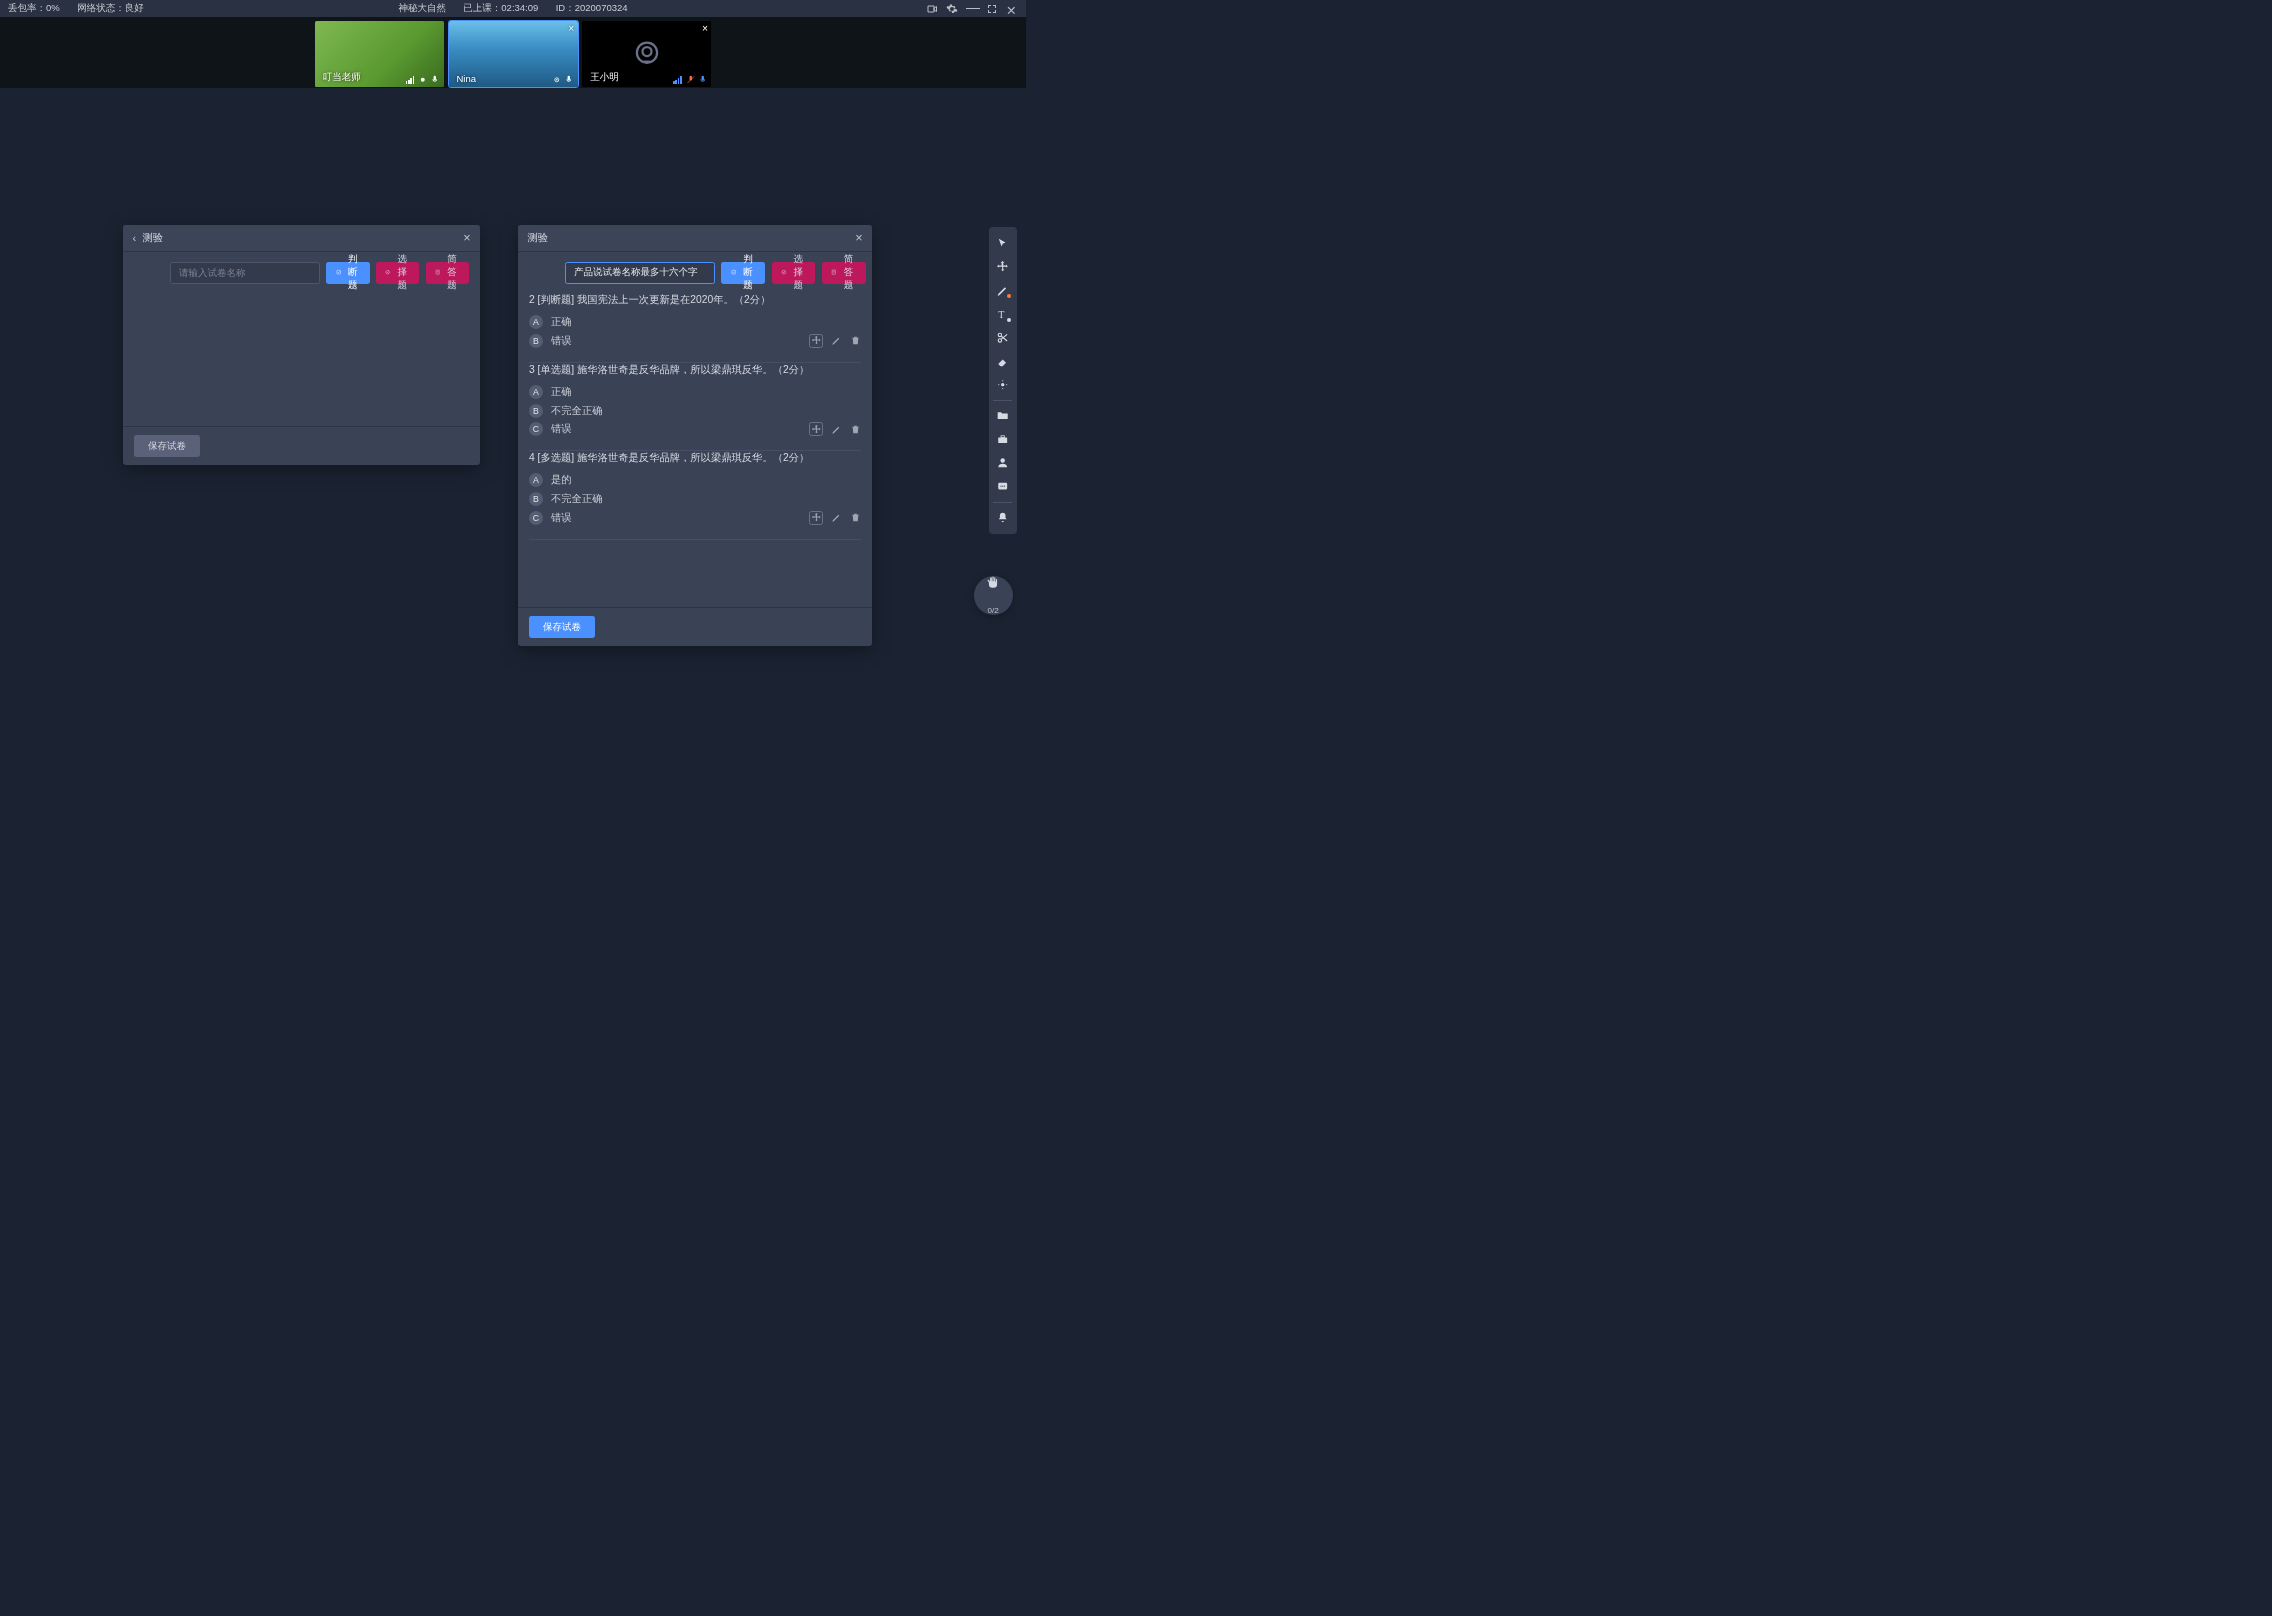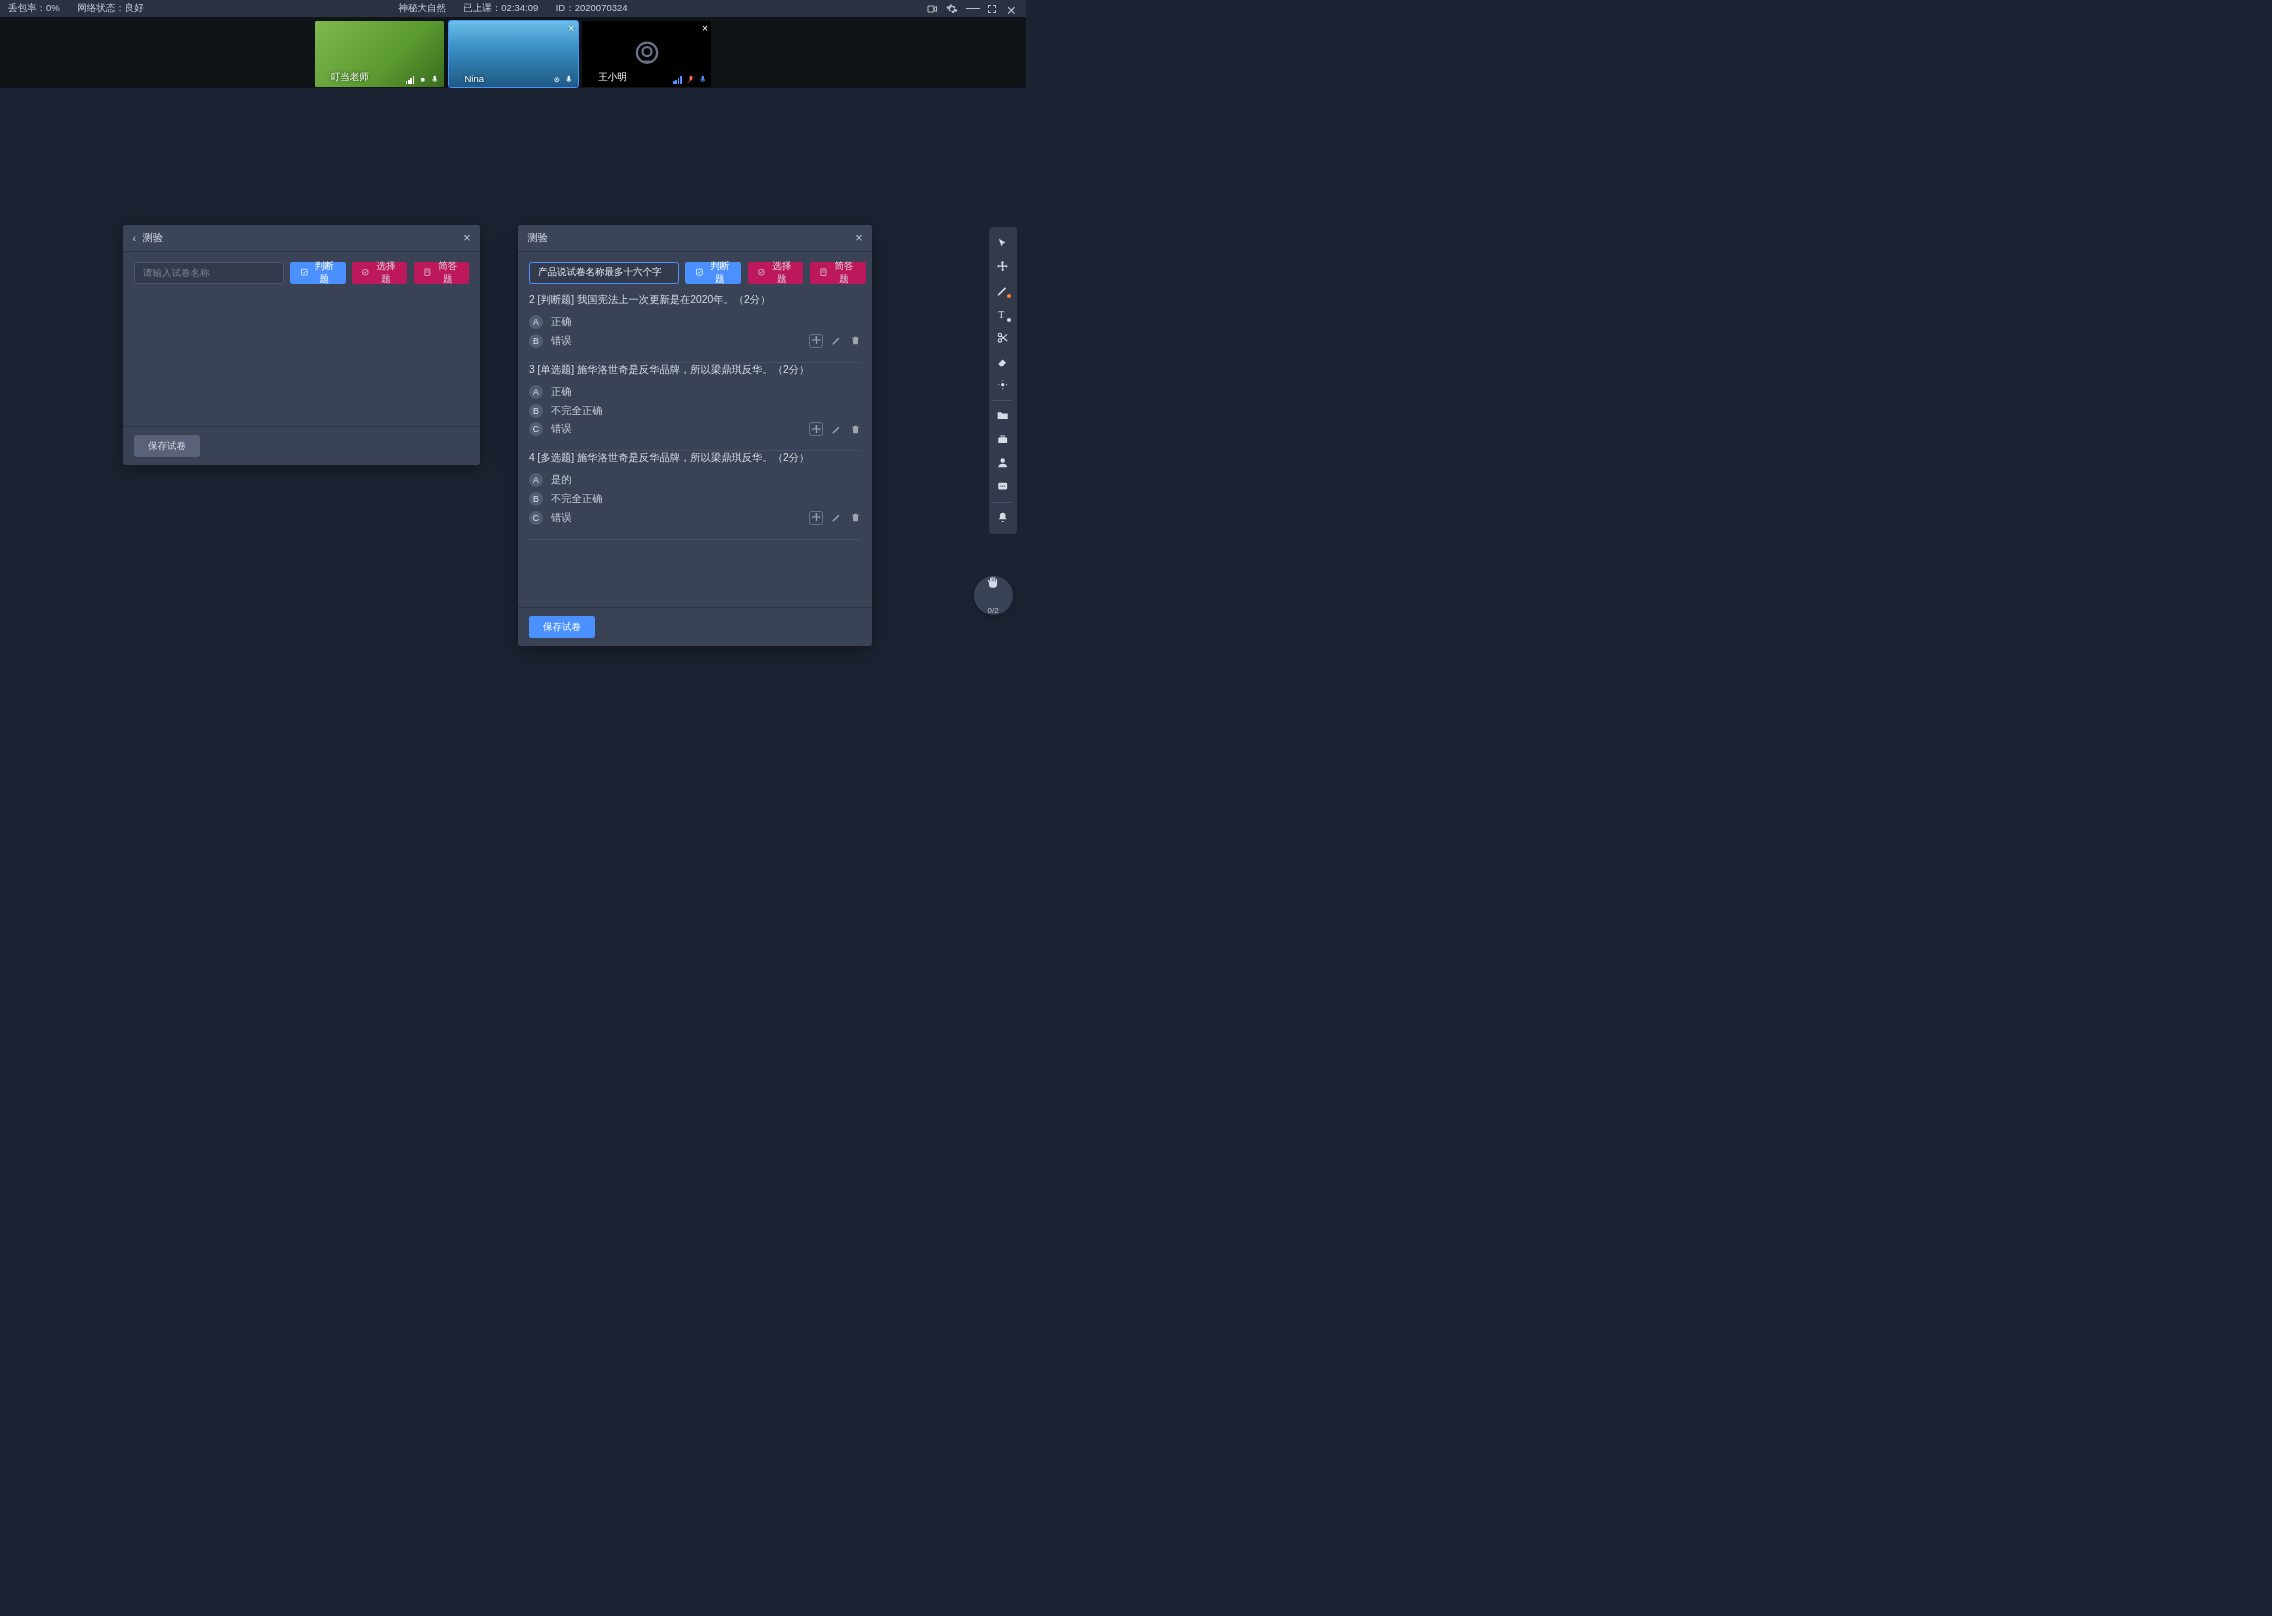--- a/index.html
+++ b/index.html
@@ -59,21 +59,21 @@
     background: #2a3040;
   }
   .video-tile.selected { outline: 1.6px solid #4a90ff; }
   .video-tile.camoff { background: #000; }
   .video-tile .close {
     position: absolute; top: 2.4px; right: 3.2px;
     color: #fff; font-size: 10.3px; cursor: pointer;
     text-shadow: 0 0 2.4px rgba(0,0,0,.6);
   }
   .video-tile .name {
-    position: absolute; bottom: 2.4px; left: 16px;
+    position: absolute; bottom: 2.4px; left: 8px;
     color: #fff; font-size: 9.5px;
     text-shadow: 0 0 3.2px rgba(0,0,0,.8);
   }
   .video-tile .icons {
     position: absolute; bottom: 2.4px; right: 4px;
     display: flex; gap: 2.4px; align-items: flex-end;
   }
   .sigbars { display: flex; gap: 0.8px; align-items: flex-end; margin-right: 1.6px; }
   .sigbars span { width: 1.6px; background: #fff; }
   .sigbars span:nth-child(1){height:3.2px}.sigbars span:nth-child(2){height:4.7px}.sigbars span:nth-child(3){height:6.3px}.sigbars span:nth-child(4){height:8px}
@@ -129,20 +129,21 @@
   .toolrow { display: flex; gap: 6.3px; margin-bottom: 9.5px; }
   .name-input {
     flex: 0 0 130px;
     height: 22px;
     background: #333a4c;
     border: 0.8px solid #4d566d;
     border-radius: 2.4px;
     padding: 0 8px;
     color: #d0d4db;
     font-size: 9.5px;
+    margin-left: 36px;
   }
   .name-input.filled {
     border-color: #4a90ff;
     color: #e8ebf0;
   }
   .name-input::placeholder { color: #7a8193; }
   .seg-btn {
     height: 22px;
     padding: 0 9.5px;
     border-radius: 2.4px;

